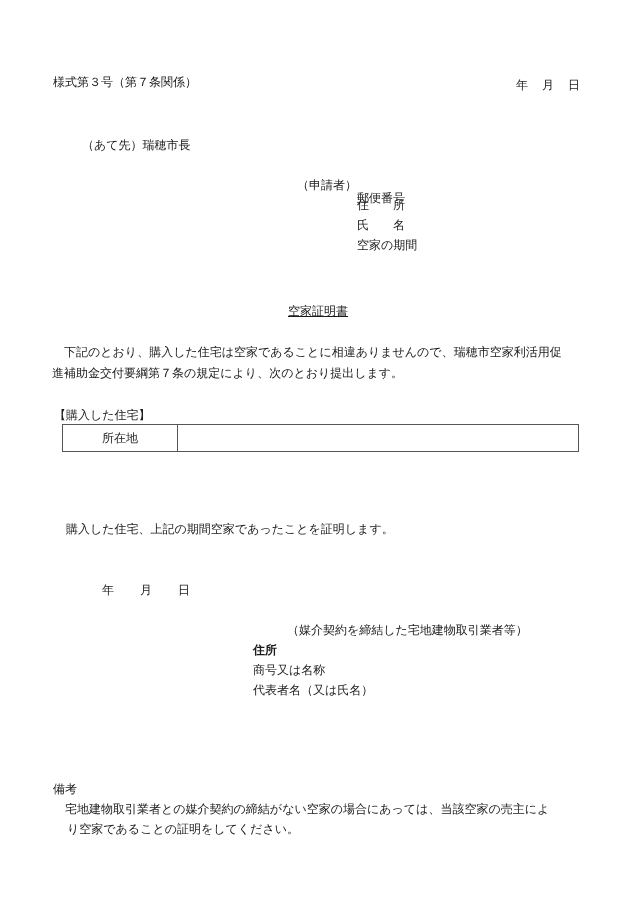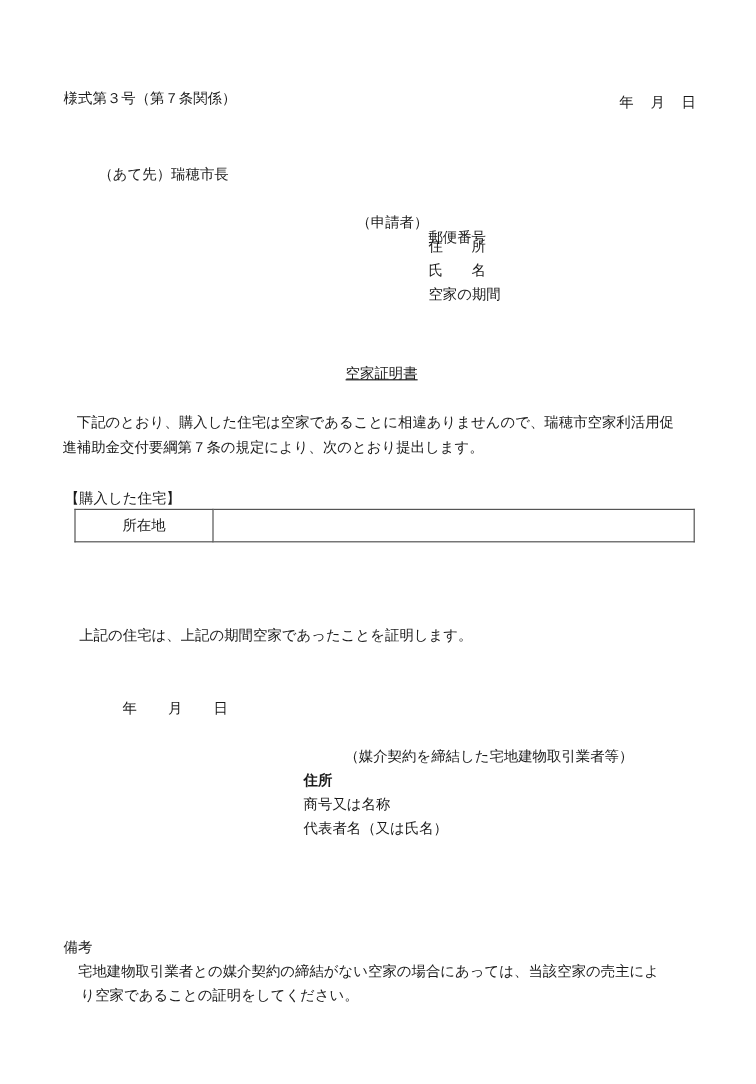--- a/index.html
+++ b/index.html
@@ -46,21 +46,21 @@
 
 <table class="house">
   <tbody>
       <tr>
     <td class="label">所在地</td>
     <td></td>
   </tr>
 </tbody>
   </table>
 
-<div class="abs" style="left:66px; top:521px;">上記の住宅は、上記の期間空家であったことを証明します。</div>
+<div class="abs" style="left:66px; top:521px;">購入した住宅、上記の期間空家であったことを証明します。</div>
 
 <div class="abs" style="left:102px; top:582px;">
   <span>年</span><span class="date-gap" style="width:26px"></span><span>月</span><span class="date-gap" style="width:26px"></span><span>日</span>
 </div>
 
 <div class="abs" style="left:246px; top:622px;margin-left:41px;">（媒介契約を締結した宅地建物取引業者等）</div>
 <div class="abs" style="left:253px; top:642px;font-weight:bold;">住所</div>
 <div class="abs" style="left:253px; top:662px;">商号又は名称</div>
 <div class="abs" style="left:253px; top:682px;">代表者名（又は氏名）</div>
 

